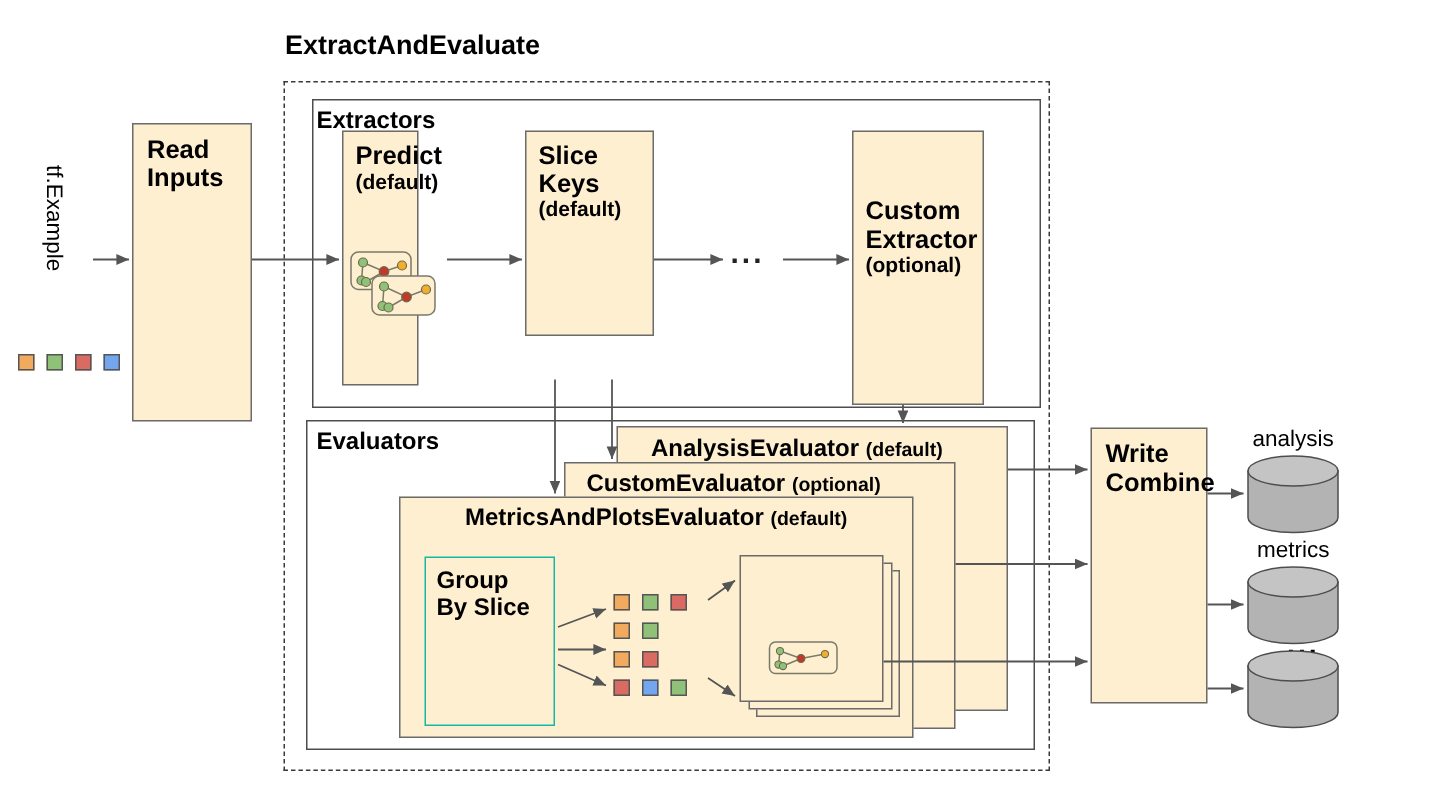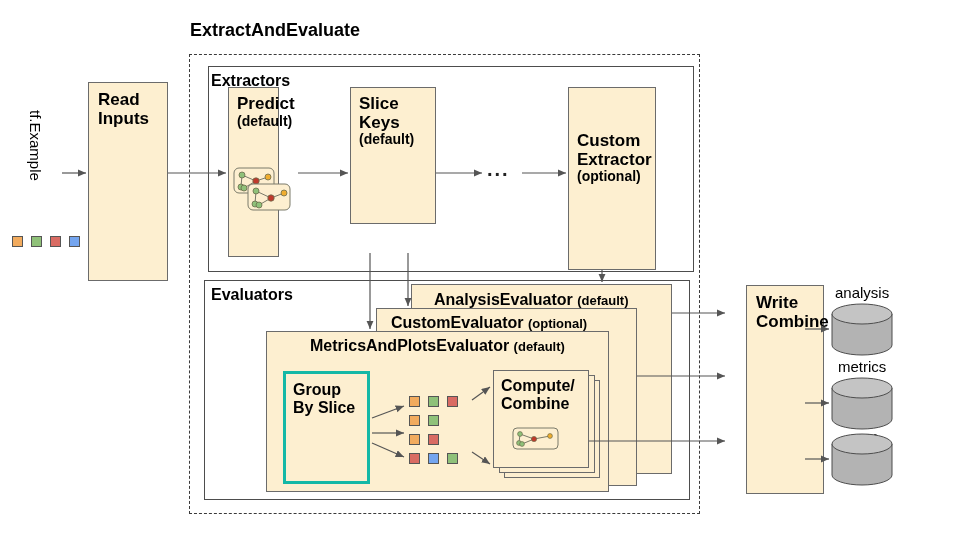--- a/index.html
+++ b/index.html
@@ -131,21 +131,21 @@
     </div>
   </div>
 
   <div class="abs tanbox" style="left:266px;top:331px;width:343px;height:161px;">
     <div class="hdr" style="left:11px;top:5px;margin-left:32px;">
       <span>MetricsAndPlotsEvaluator</span>
       <span class="opt">(default)</span>
     </div>
   </div>
 
-  <div class="abs" style="left:283px;top:371px;width:87px;height:113px;background:#fdefd0;border:3px solid #14b8a6;">
+  <div class="abs" style="left:283px;top:371px;width:87px;height:113px;background:#fdefd0;border:1px solid #14b8a6;">
     <div class="boxtext" style="top:7px;left:7px;font-size:16px;">
       <span>Group</span><br>
       <span>By Slice</span>
     </div>
   </div>
 
   <div class="abs" style="left:409px;top:396px;width:60px;height:64px;">
     <div class="sq c-or" style="left:0px;top:0px;"></div>
     <div class="sq c-gr" style="left:19px;top:0px;"></div>
     <div class="sq c-rd" style="left:38px;top:0px;"></div>
@@ -157,36 +157,32 @@
     <div class="sq c-rd" style="left:19px;top:38px;"></div>
 
     <div class="sq c-rd" style="left:0px;top:57px;"></div>
     <div class="sq c-bl" style="left:19px;top:57px;"></div>
     <div class="sq c-gr" style="left:38px;top:57px;"></div>
   </div>
 
   <div class="abs tanbox" style="left:504px;top:380px;width:96px;height:98px;"></div>
   <div class="abs tanbox" style="left:499px;top:375px;width:96px;height:98px;"></div>
   <div class="abs tanbox" style="left:493px;top:370px;width:96px;height:98px;">
-    <div class="boxtext" style="top:6px;left:7px;font-size:16px;">
-      <span>Compute/</span><br>
-      <span>Combine</span>
-    </div>
     <svg style="position:absolute;left:18px;top:56px;" width="48" height="24" viewBox="0 0 48 24">
       <rect x="1" y="1" width="45" height="21" rx="4" fill="#fdefd0" stroke="#7a7a6a" stroke-width="1"></rect>
       <path d="M8 7 L22 12 L38 9 M8 7 L7 16 M22 12 L10 17" fill="none" stroke="#7a7a6a" stroke-width="1"></path>
       <circle cx="8" cy="7" r="2.4" fill="#8fc179" stroke="#6b6b4b" stroke-width=".7"></circle>
       <circle cx="7" cy="16" r="2.4" fill="#8fc179" stroke="#6b6b4b" stroke-width=".7"></circle>
       <circle cx="10" cy="17" r="2.4" fill="#8fc179" stroke="#6b6b4b" stroke-width=".7"></circle>
       <circle cx="22" cy="12" r="2.6" fill="#c0392b" stroke="#6b6b4b" stroke-width=".7"></circle>
       <circle cx="38" cy="9" r="2.4" fill="#f0ad2e" stroke="#6b6b4b" stroke-width=".7"></circle>
     </svg>
   </div>
 
-  <div class="abs tanbox" style="left:746px;top:285px;width:78px;height:209px;">
+  <div class="abs tanbox" style="left:727px;top:285px;width:78px;height:184px;">
     <div class="boxtext" style="top:8px;left:9px;">
       <span>Write</span><br>
       <span>Combine</span>
     </div>
   </div>
 
   <div class="cyl-label" style="left:835px;top:284px;">analysis</div>
   <div class="cyl-label" style="left:838px;top:358px;">metrics</div>
   <div class="cyl-label" style="left:858px;top:420px;font-weight:bold;font-size:19px;letter-spacing:2px;">...</div>
 

